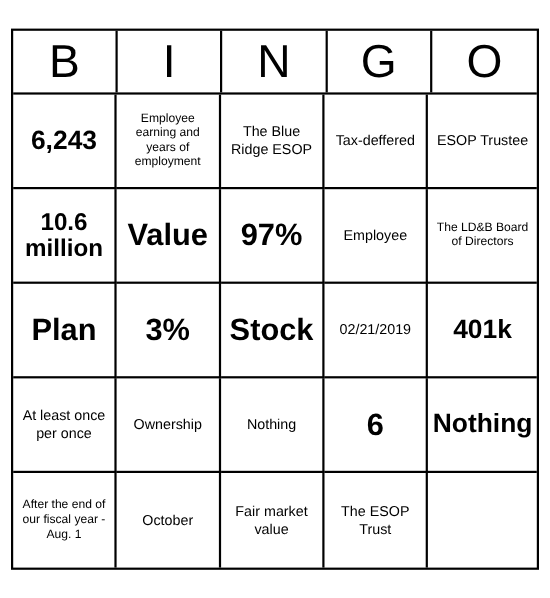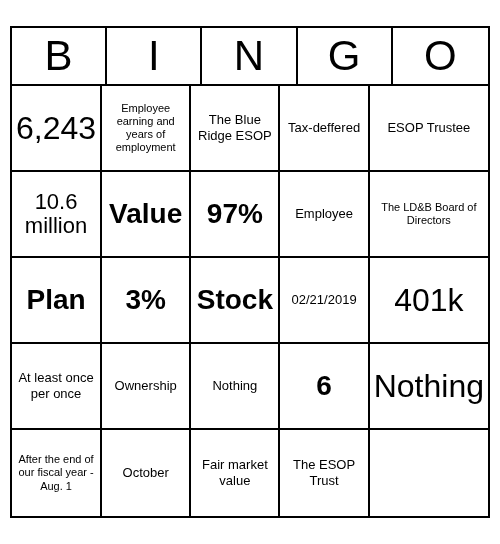--- a/index.html
+++ b/index.html
@@ -48,26 +48,26 @@
       font-size: 13px;
       line-height: 1.2;
     }
     .bingo-cell:nth-child(5n) {
       border-right: none;
     }
     .bingo-cell:nth-child(n+21) {
       border-bottom: none;
     }
     .large-text {
-      font-size: 32px;
-      font-weight: normal;
+      font-size: 24px;
+      font-weight: bold;
     }
     .medium-large {
       font-size: 22px;
-      font-weight: normal;
+      font-weight: bold;
     }
     .extra-large {
       font-size: 28px;
       font-weight: bold;
     }
   </style>
 </head>
 <body>
 
 <div class="bingo-card">

